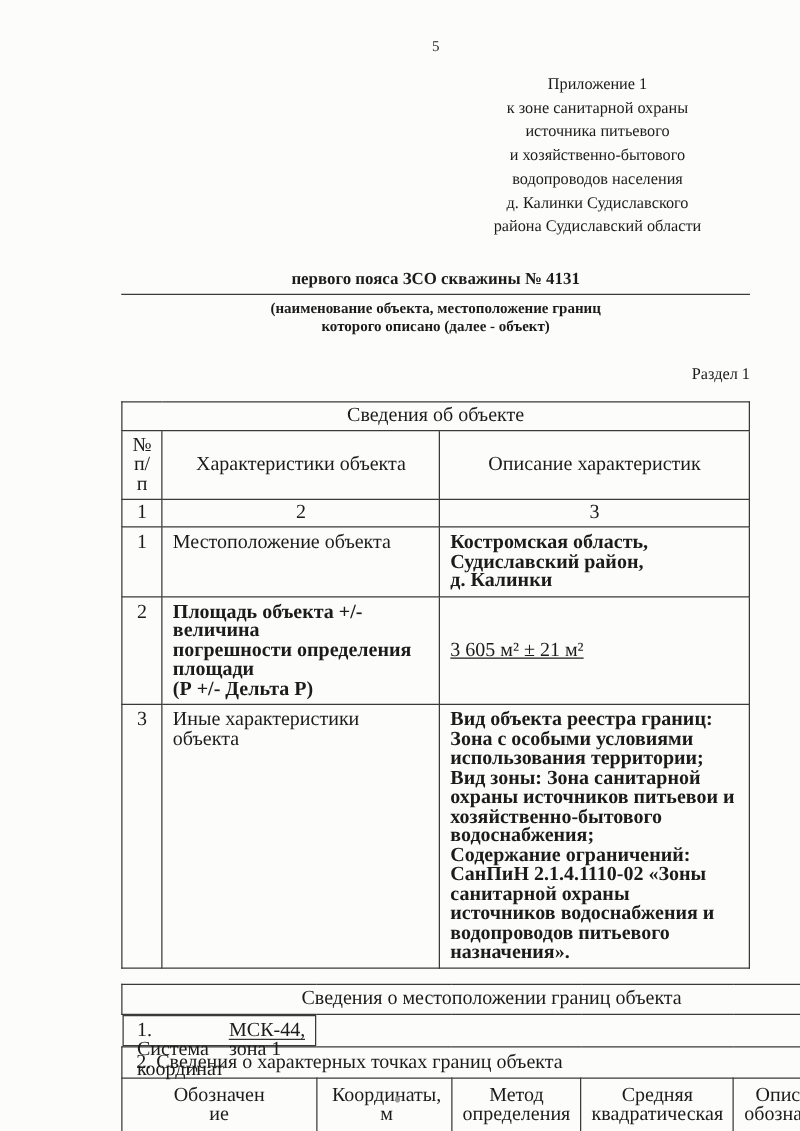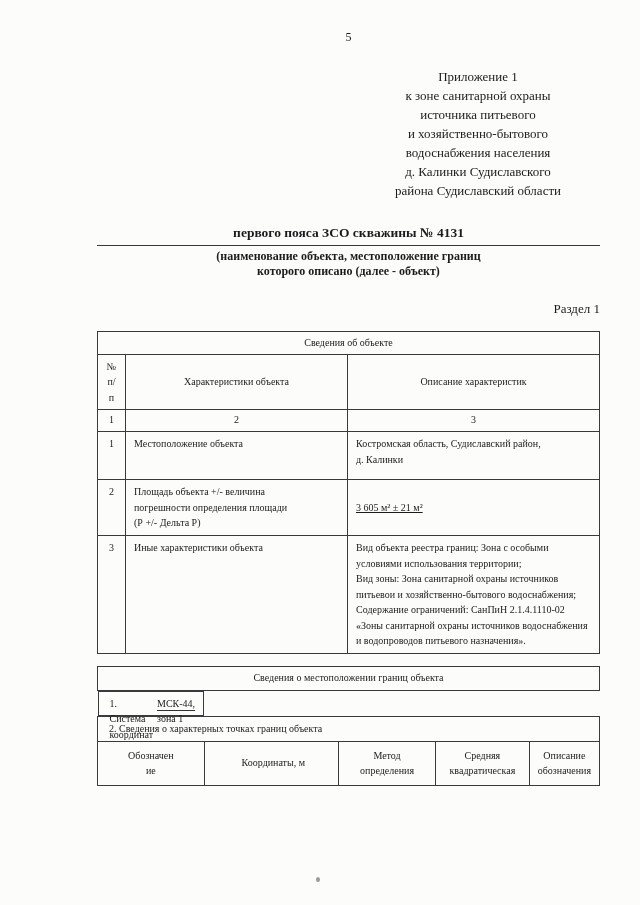--- a/index.html
+++ b/index.html
@@ -9,44 +9,44 @@
     background:#fcfcfa;
     font-family:"Liberation Serif","DejaVu Serif",serif;
     color:#1b1b1b;
     -webkit-font-smoothing:antialiased;
   }
   .content { padding:30px 40px 0 97px; }
 
   .page-number { text-align:center; font-size:12px; }
 
   .appendix {
-    margin:22px -4px 0 auto;
+    margin:12px -4px 0 auto;
     width:252px; text-align:center;
     font-size:13px; line-height:19px;
   }
 
   .doc-title { margin-top:24px; text-align:center; font-weight:bold; font-size:13.5px; line-height:18px; }
   .title-rule { border:0; border-top:1px solid #3a3a3a; margin-top:3px; }
   .doc-subtitle { margin-top:3px; text-align:center; font-size:12px; line-height:15px;font-weight:bold; }
 
   .section-heading { margin-top:22px; text-align:right; font-size:13px; }
 
-  table { width:100%; border-collapse:collapse; font-size:10px; line-height:15.5px; }
+  table { width:100%; border-collapse:collapse; font-size:16px; line-height:15.5px; }
   .object-table { margin-top:14px; }
   .boundaries-table { margin-top:12px; }
   td, th { border:1px solid #3a3a3a; padding:4px 8px; vertical-align:top; font-weight:normal; text-align:left; }
   th { text-align:center; vertical-align:middle; white-space:pre-line; }
   .caption-cell { text-align:center; height:22px; padding:3px; }
 
   .object-table th.col-num { width:28px; }
   .object-table th.col-char { width:222px; }
   .object-table th { height:38px; }
   .colnum-row td { text-align:center; height:22px; padding:2px; }
   .rownum-cell { text-align:center; }
-  .pre { white-space:pre-line; }
+  .pre { white-space:pre-line;font-weight:bold; }
   .row-1 td { height:48px; }
   .row-2 td { height:56px; }
   .v-mid { vertical-align:middle;text-decoration:underline; }
 
   .boundaries-table .caption-cell { height:24px; }
   .free-row td { height:25px; padding-left:11px; }
   .coord-cell { display:flex; }
   .coord-value { border-bottom:1px solid #333; margin-left:4px; }
   .blank-line { flex:1; border-bottom:1px solid #333; transform:translateY(-2px); }
   .boundaries-table th { height:44px; }
@@ -67,21 +67,21 @@
 
 <div class="content">
 
   <div class="page-number">5</div>
 
   <div class="appendix">
     <div>Приложение  1</div>
     <div>к зоне санитарной охраны</div>
     <div>источника питьевого</div>
     <div>и хозяйственно-бытового</div>
-    <div>водоснабжения населения</div>
+    <div>водопроводов населения</div>
     <div>д. Калинки  Судиславского</div>
     <div>района Судиславский области</div>
   </div>
 
   <div class="doc-title">
     <div>первого пояса ЗСО скважины № 4131</div>
   </div>
   <hr class="title-rule">
   <div class="doc-subtitle">
     <div>(наименование объекта, местоположение границ</div>

